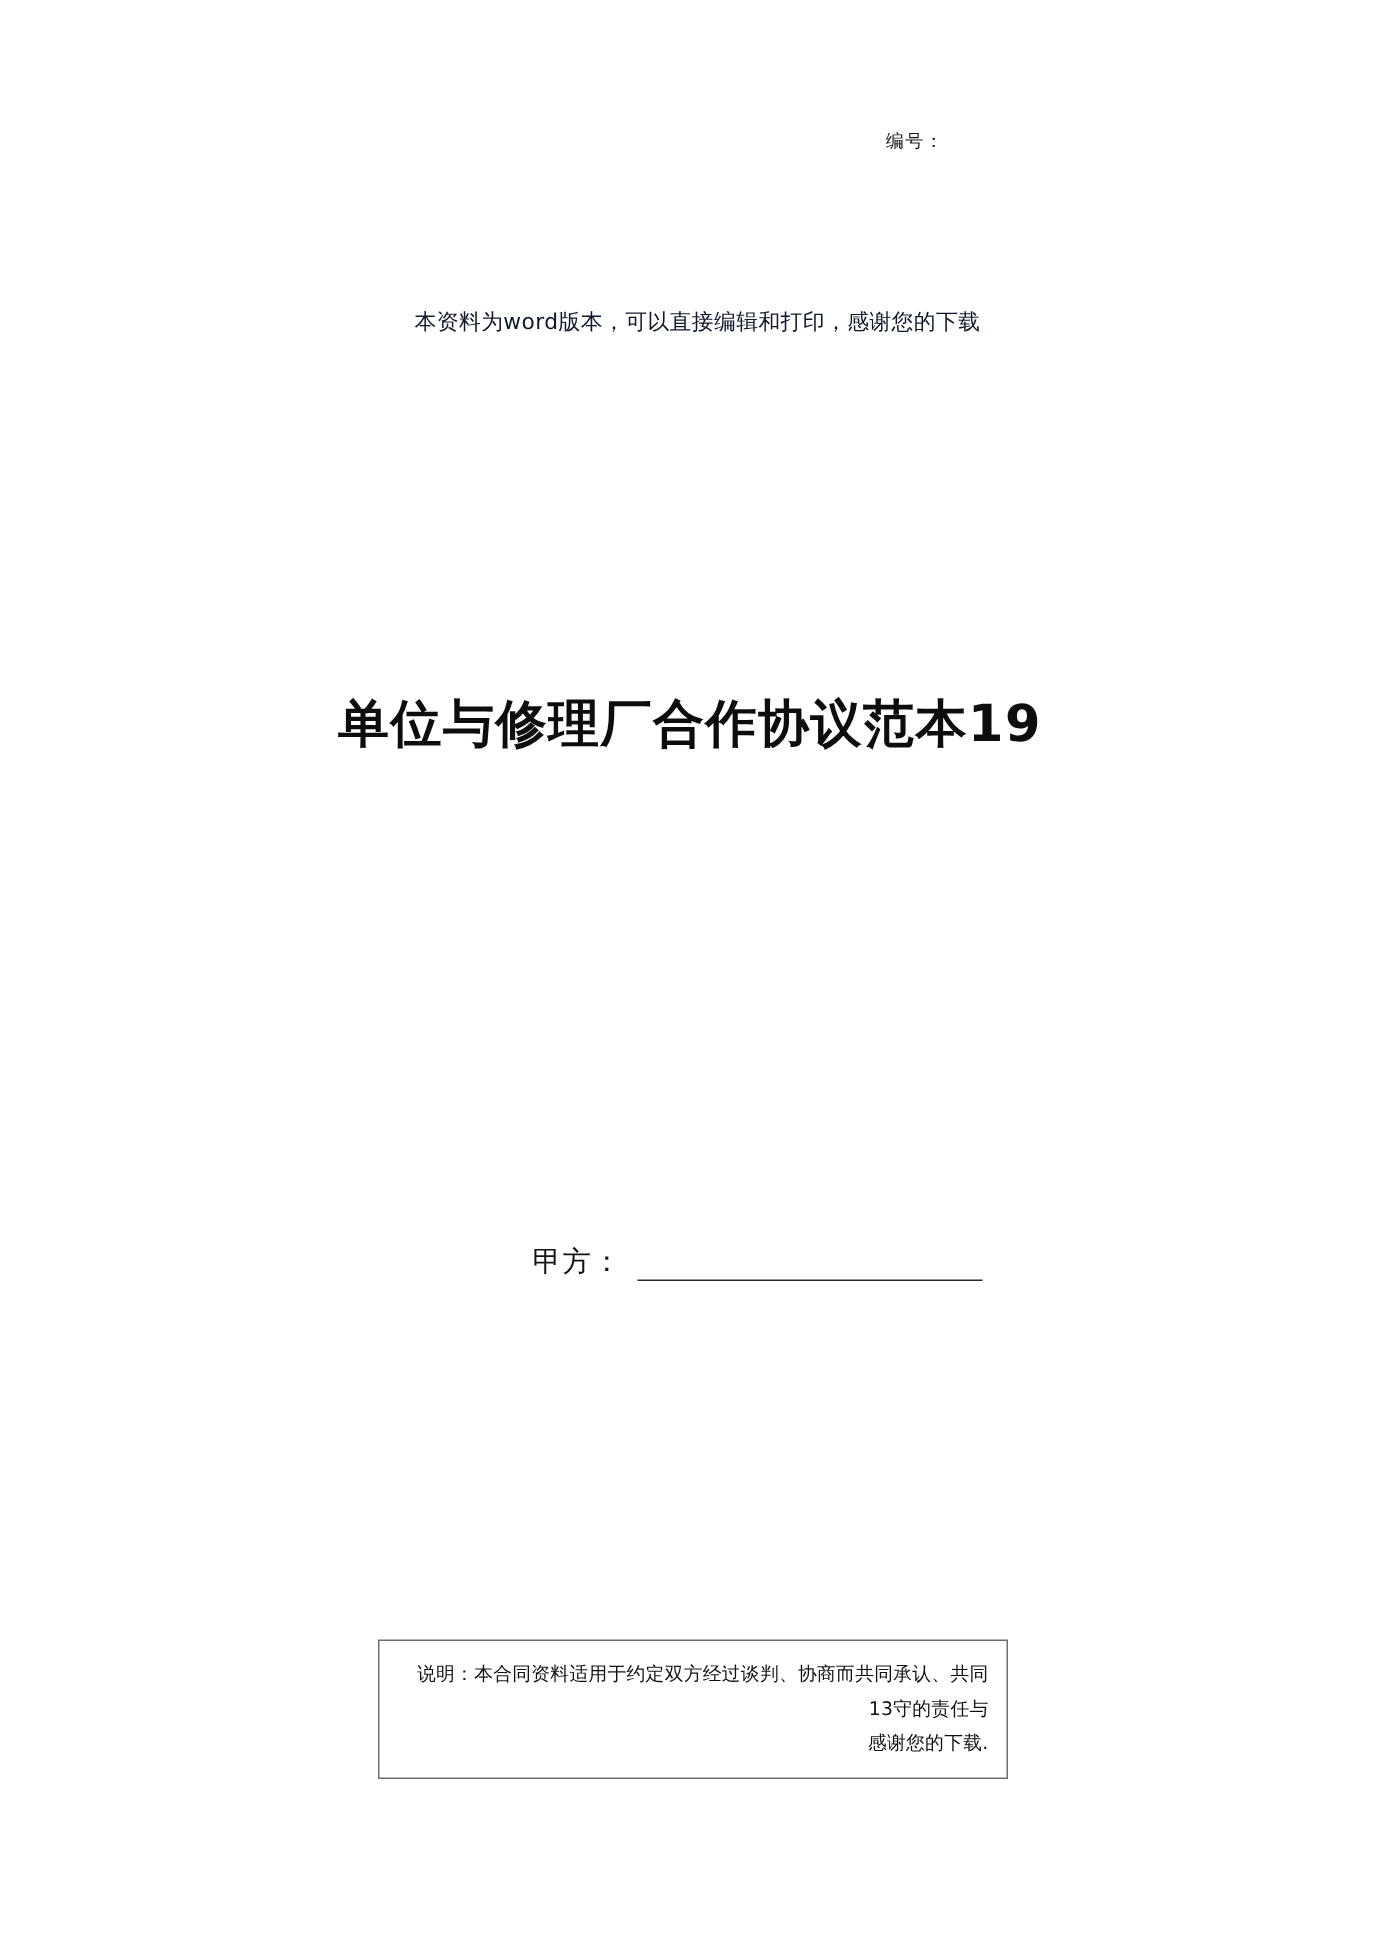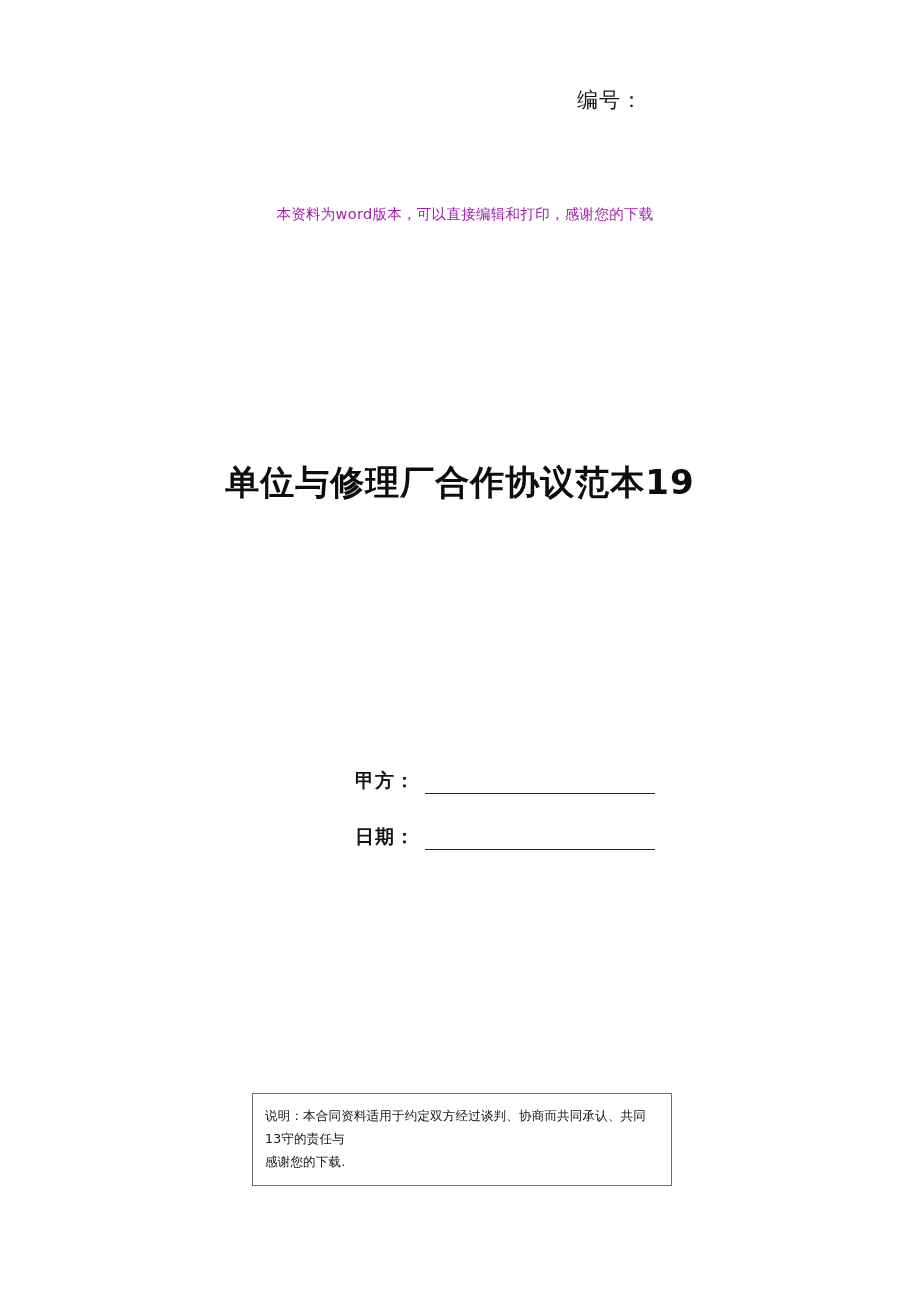--- a/index.html
+++ b/index.html
@@ -20,38 +20,38 @@
     box-sizing: border-box;
   }
 
   
   .serial-line {
     position: absolute;
     top: 86px;
     left: 0;
     width: 920px;
     text-align: center;
-    font-size: 21px;
+    font-size: 12px;
     letter-spacing: 1px;
     color: #161616;
   }
   .serial-line .serial-inner {
     display: inline-block;
     margin-left: 300px;
   }
 
   
   .word-notice {
     position: absolute;
     top: 205px;
     left: 0;
     width: 920px;
     text-align: center;
     font-size: 14.5px;
-    color: #a21caf;
+    color: #0f172a;
     letter-spacing: 0.3px;
   }
   .word-notice .nshift {
     display: inline-block;
     margin-left: 10px;
   }
 
   
   .doc-title {
     position: absolute;
@@ -61,24 +61,23 @@
     text-align: center;
     font-size: 34px;
     font-weight: bold;
     letter-spacing: 1px;
     color: #0d0d0d;
   }
 
   
   .sig-block {
     position: absolute;
-    top: 768px;
+    top: 828px;
     left: 355px;
     width: 300px;
-    font-weight: bold;
   }
   .sig-row {
     display: flex;
     align-items: flex-end;
     margin-bottom: 30px;
     font-size: 19px;
     color: #141414;
     letter-spacing: 1px;
   }
   .sig-label {
@@ -97,20 +96,21 @@
     left: 252px;
     top: 1093px;
     width: 420px;
     border: 1px solid #6e6e6e;
     padding: 10px 12px 12px 12px;
     box-sizing: border-box;
     font-size: 12.5px;
     line-height: 1.85;
     color: #111111;
     letter-spacing: 0.2px;
+    text-align: right;
   }
   .note-box p {
     margin: 0;
   }
 </style>
 </head>
 <body>
 
 <div class="page">
 
@@ -122,24 +122,20 @@
     <span class="nshift">本资料为word版本，可以直接编辑和打印，感谢您的下载</span>
   </div>
 
   <div class="doc-title">单位与修理厂合作协议范本19</div>
 
   <div class="sig-block">
     <div class="sig-row">
       <span class="sig-label">甲方：</span>
       <span class="sig-rule"></span>
     </div>
-    <div class="sig-row">
-      <span class="sig-label">日期：</span>
-      <span class="sig-rule"></span>
-    </div>
   </div>
 
   <div class="note-box">
     <p>说明：本合同资料适用于约定双方经过谈判、协商而共同承认、共同13守的责任与</p>
     <p>感谢您的下载.</p>
   </div>
 
 </div>
 
 </body></html>

